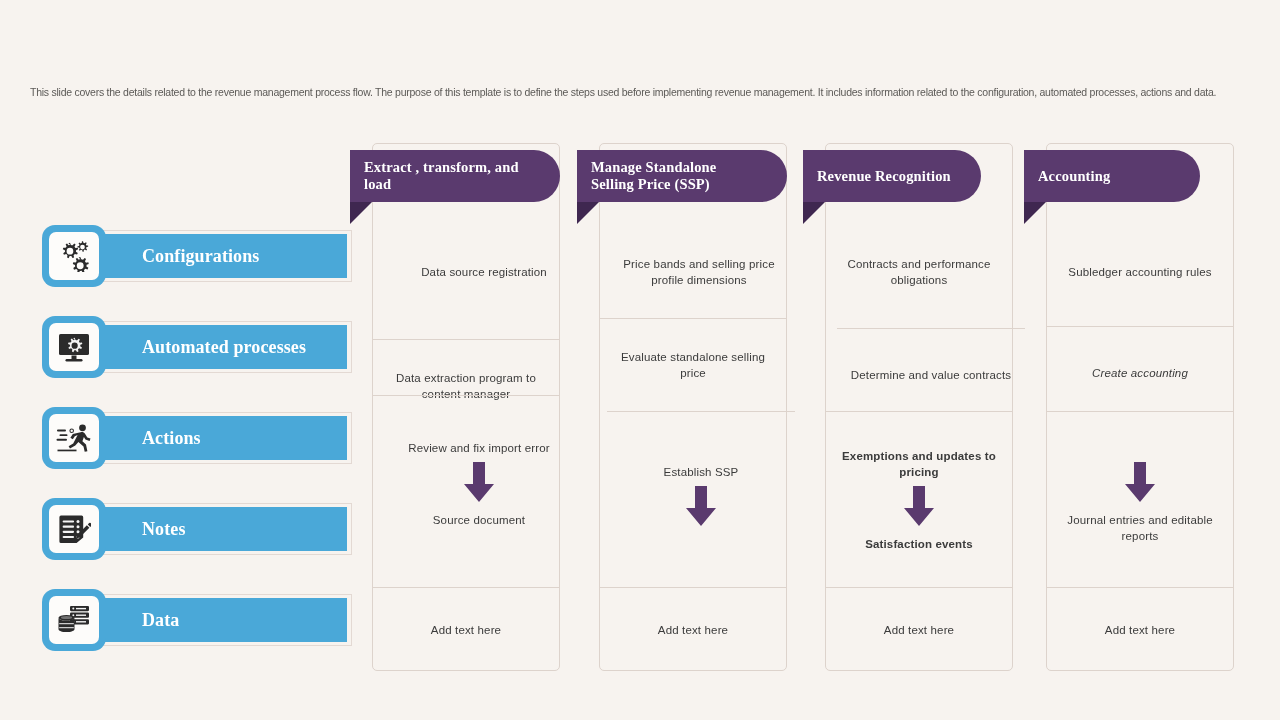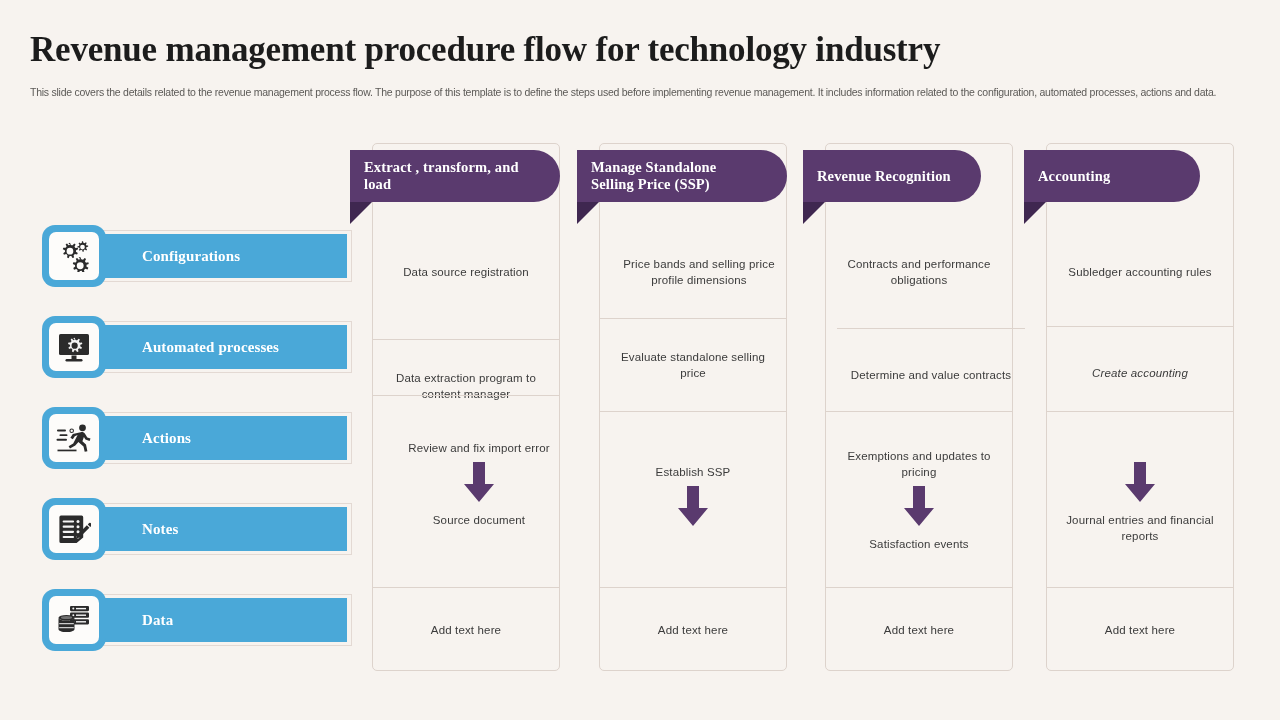--- a/index.html
+++ b/index.html
@@ -33,21 +33,21 @@
     position: absolute; left: 52px; top: 5px; right: 0; bottom: 5px;
     border: 1px solid #e3d9d3; background: transparent;
   }
   .side-bar-fill {
     position: absolute; left: 57px; top: 9px; right: 5px; bottom: 9px;
     background: #4aa8d8;
   }
   .side-label {
     position: absolute; left: 100px; top: 50%; transform: translateY(-50%);
     font-family: "Liberation Serif", serif;
-    font-weight: 700; font-size: 15px; color: #ffffff;
+    font-weight: 700; font-size: 18px; color: #ffffff;
     letter-spacing: 0.1px; white-space: nowrap;
   }
   .side-icon-box {
     position: absolute; left: 0; top: 0; width: 64px; height: 62px;
     background: #4aa8d8; border-radius: 13px;
     display: flex; align-items: center; justify-content: center;
   }
   .side-icon-inner {
     width: 50px; height: 48px; background: #fdfcfa; border-radius: 7px;
     display: flex; align-items: center; justify-content: center;
@@ -102,21 +102,20 @@
     position: absolute; left: 0; right: 0; top: 697px;
     text-align: center;
     font-size: 11px; color: #b4aaa4; letter-spacing: 0.1px;
   }
 </style>
 </head>
 <body>
 
 <div class="slide">
 
-  <div class="title">Revenue management procedure flow for technology industry</div>
   <div class="subtitle">This slide covers the details related to the revenue management process flow. The purpose of this template is to define the steps used  before implementing revenue management. It includes information related to the configuration, automated processes, actions and data.</div>
 
   <div class="sidebar" id="sidebar">
       <div class="side-row">
         <div class="side-bar-outline"></div>
         <div class="side-bar-fill"></div>
         <div class="side-icon-box">
           <div class="side-icon-inner">
             <svg width="34" height="32" viewBox="0 0 34 32" fill="#2b2b2b">
       <path d="M11.4 3.2l1.6-.5.9 2.2c.6.05 1.2.2 1.75.43l1.6-1.75 1.35 1.0-1.1 2.05c.4.42.75.9 1 1.42l2.3-.35.4 1.65-2.15.85c.03.55-.02 1.1-.15 1.65l1.95 1.25-.8 1.5-2.25-.6c-.35.45-.77.84-1.24 1.15l.55 2.25-1.6.6-1.2-2c-.55.1-1.12.12-1.68.05l-1.0 2.1-1.55-.7.35-2.3c-.48-.3-.9-.66-1.27-1.08l-2.2.75-.7-1.57 1.85-1.4c-.15-.53-.23-1.08-.22-1.63l-2.1-.95.5-1.63 2.3.2c.27-.5.6-.96 1-1.37l-.95-2.1 1.4-.93 1.5 1.8c.56-.2 1.15-.33 1.75-.36zm1.55 4.6a3.35 3.35 0 100 6.7 3.35 3.35 0 000-6.7z"></path>
@@ -213,21 +212,21 @@
     </svg>
           </div>
         </div>
         <div class="side-label">Data</div>
       </div>
     </div>
 
   <div class="columns" id="columns">
       <div class="col" style="left: 0px;">
         <div class="card"></div>
-        <div class="cell first" style="top: 82px; height: 93px;">
+        <div class="cell first" style="top: 82px; height: 93px; margin-left: 18px;">
           <div class="cell-text">Data source registration</div>
         </div>
         <div class="cell" style="top: 175px; height: 93px; margin-top: 21px;">
           <div class="cell-text">Data extraction program to content manager</div>
         </div>
         <div class="cell" style="top: 252px; height: 176px; padding-left: 34px;">
           <div class="cell-text">Review and fix import error</div>
           <span class="arrow"><svg width="36" height="40" viewBox="0 0 36 40" fill="#5a3a6e">
     <path d="M12 0h12v22h9L18 40 3 22h9z"></path>
   </svg></span>
@@ -248,21 +247,21 @@
         </div>
       </div>
       <div class="col" style="left: 227px;">
         <div class="card"></div>
         <div class="cell first" style="top: 82px; height: 93px; padding-left: 20px;">
           <div class="cell-text">Price bands and selling price profile dimensions</div>
         </div>
         <div class="cell" style="top: 175px; height: 93px; align-items: flex-end;">
           <div class="cell-text">Evaluate standalone selling price</div>
         </div>
-        <div class="cell" style="top: 268px; height: 176px;">
+        <div class="cell" style="top: 268px; height: 176px; margin-left: 8px;">
           <div class="cell-text">Establish SSP</div>
           <span class="arrow"><svg width="36" height="40" viewBox="0 0 36 40" fill="#5a3a6e">
     <path d="M12 0h12v22h9L18 40 3 22h9z"></path>
   </svg></span>
         </div>
         <div class="cell" style="top: 444px; height: 84px;">
           <div class="cell-text">Add text here</div>
         </div>
         <div class="banner-wrap">
           <div class="banner-tail">
@@ -276,21 +275,21 @@
         </div>
       </div>
       <div class="col" style="left: 453px;">
         <div class="card"></div>
         <div class="cell first" style="top: 82px; height: 93px; align-items: flex-end;">
           <div class="cell-text">Contracts and performance obligations</div>
         </div>
         <div class="cell" style="top: 185px; height: 93px; margin-left: 12px;">
           <div class="cell-text">Determine and value contracts</div>
         </div>
-        <div class="cell" style="top: 268px; height: 176px;">
+        <div class="cell" style="top: 268px; height: 176px; font-weight: bold;">
           <div class="cell-text">Exemptions and updates to pricing</div>
           <span class="arrow"><svg width="36" height="40" viewBox="0 0 36 40" fill="#5a3a6e">
     <path d="M12 0h12v22h9L18 40 3 22h9z"></path>
   </svg></span>
           <div class="cell-text">Satisfaction events</div>
         </div>
         <div class="cell" style="top: 444px; height: 84px;">
           <div class="cell-text">Add text here</div>
         </div>
         <div class="banner-wrap">
@@ -309,21 +308,21 @@
         <div class="cell first" style="top: 82px; height: 93px;">
           <div class="cell-text">Subledger accounting rules</div>
         </div>
         <div class="cell" style="top: 183px; height: 93px; font-style: italic;">
           <div class="cell-text">Create accounting</div>
         </div>
         <div class="cell" style="top: 268px; height: 176px;">
           <span class="arrow"><svg width="36" height="40" viewBox="0 0 36 40" fill="#5a3a6e">
     <path d="M12 0h12v22h9L18 40 3 22h9z"></path>
   </svg></span>
-          <div class="cell-text">Journal entries and financial reports</div>
+          <div class="cell-text">Journal entries and editable reports</div>
         </div>
         <div class="cell" style="top: 444px; height: 84px;">
           <div class="cell-text">Add text here</div>
         </div>
         <div class="banner-wrap">
           <div class="banner-tail">
             <svg width="22" height="22" viewBox="0 0 22 22">
               <path d="M0 0h22L0 22z" fill="#3f2750"></path>
             </svg>
           </div>

